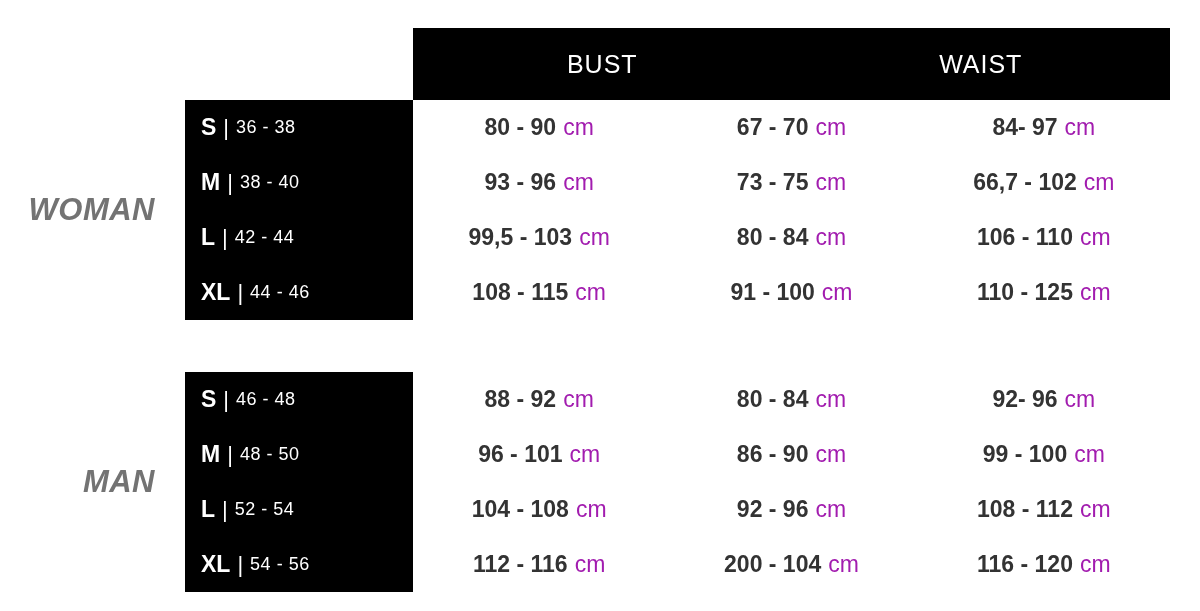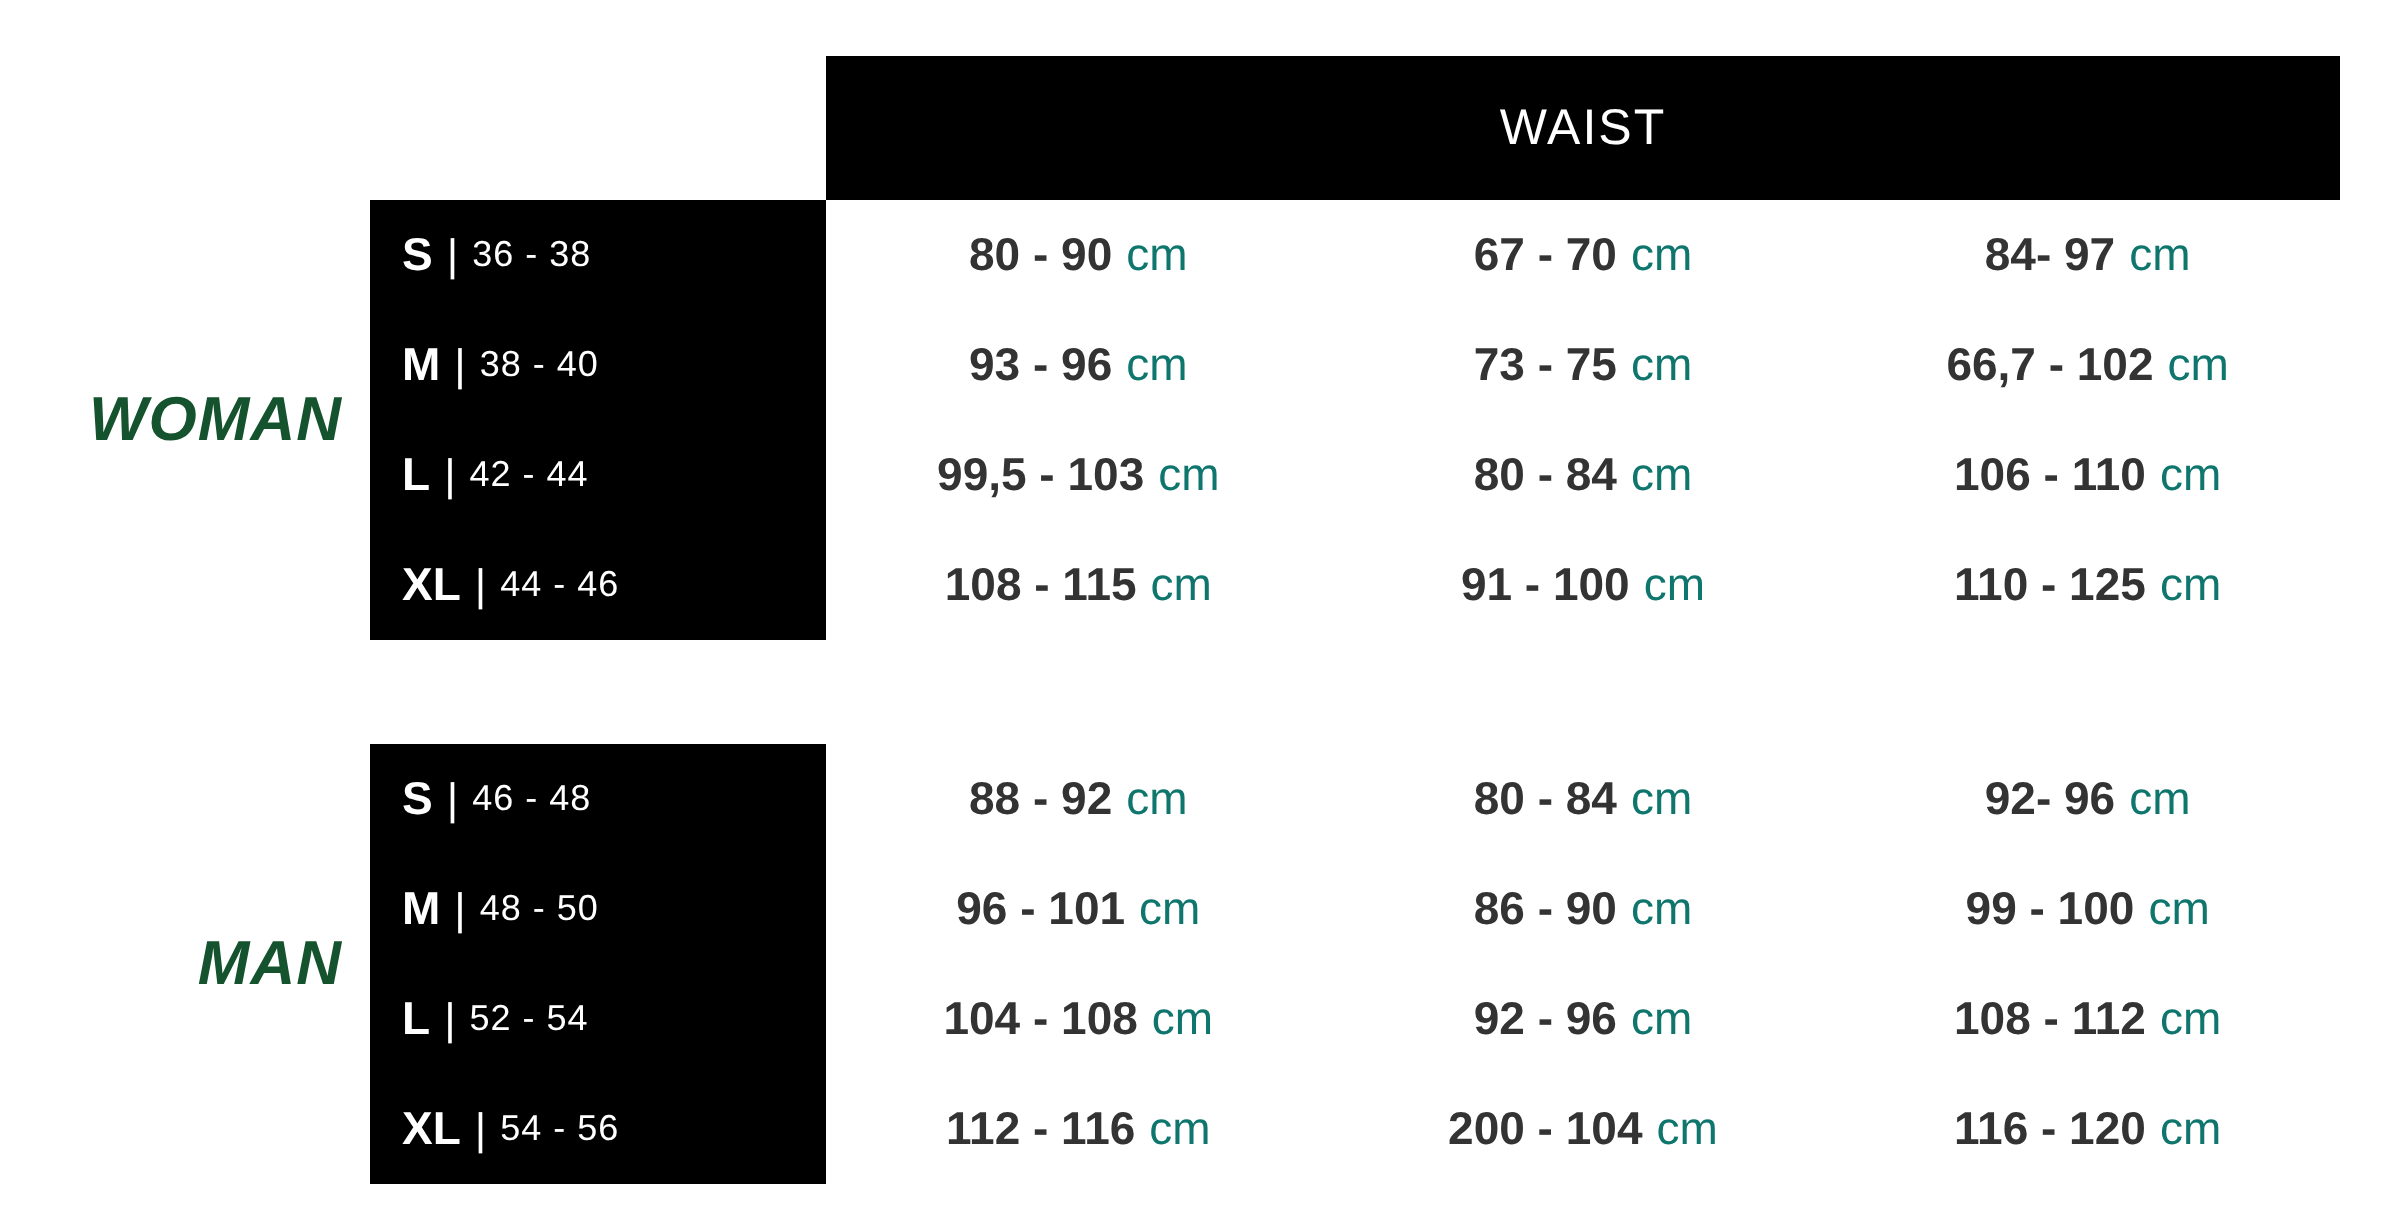--- a/index.html
+++ b/index.html
@@ -57,25 +57,25 @@
 
   .side-label {
     position: absolute;
     left: 0;
     top: 0;
     width: 185px;
     height: 220px;
     display: flex;
     align-items: center;
     justify-content: flex-end;
-    padding-right: 14px;
+    padding-right: 30px;
     font-size: 31px;
     font-weight: bold;
     font-style: italic;
-    color: #14532d;
+    color: #737373;
     letter-spacing: 0.5px;
   }
 
   .size-col {
     position: absolute;
     left: 185px;
     top: 0;
     width: 228px;
     height: 220px;
     background: #000000;
@@ -129,30 +129,31 @@
     font-size: 23px;
     white-space: nowrap;
   }
   .measure-cell .val {
     font-weight: bold;
     color: #333333;
   }
   .measure-cell .unit {
     font-weight: 400;
     margin-left: 7px;
-    color: #0f766e;
+    color: #a21caf;
   }
 </style>
 </head>
 <body>
 
 <div class="sheet">
 
   <div class="header-band"></div>
   <div class="header-cells">
+    <div class="header-cell">BUST</div>
     <div class="header-cell">WAIST</div>
   </div>
 
   <div class="group group-woman">
     <div class="side-label">WOMAN</div>
 
     <div class="size-col">
       <div class="size-row">
         <span class="sz">S</span>
         <span class="sep">|</span>

